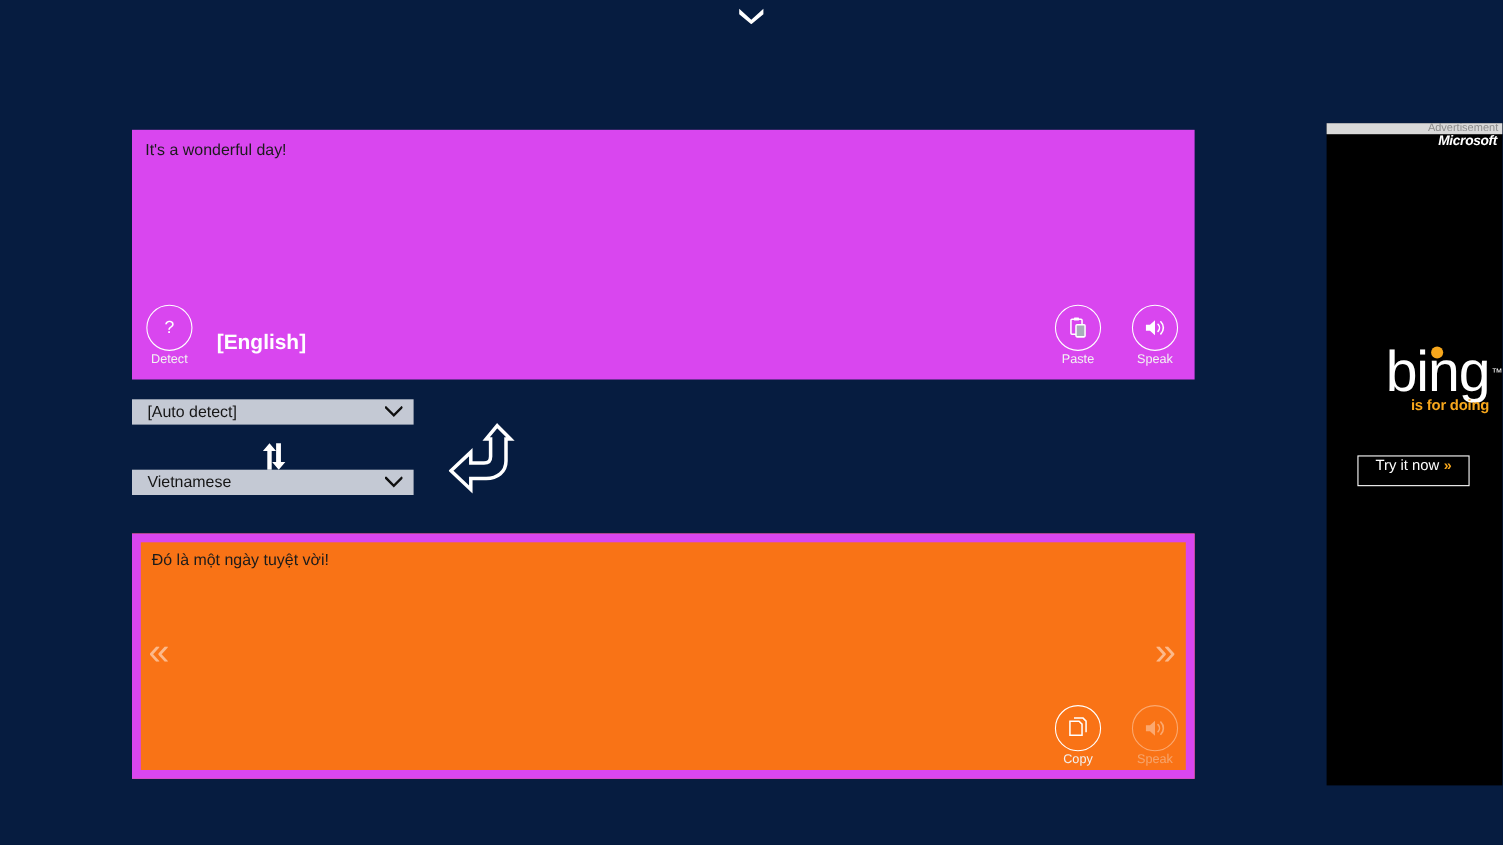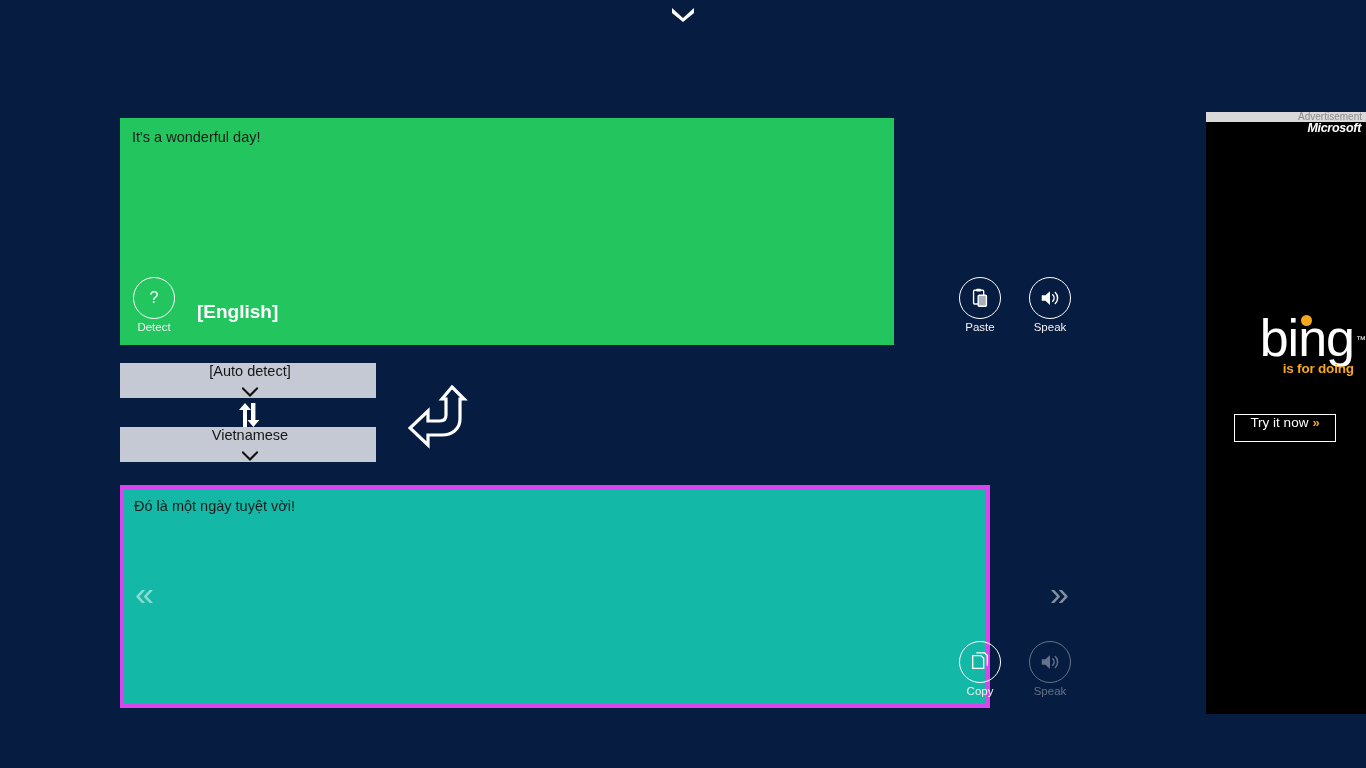--- a/index.html
+++ b/index.html
@@ -23,22 +23,22 @@
   
   .app-title {
     position: absolute; left: 119px; top: 41px;
     font-size: 37px; font-weight: 300; color: #d8dce4;
     letter-spacing: 0.2px; white-space: nowrap;
   }
 
   
   .source-panel {
     position: absolute; left: 120px; top: 118px;
-    width: 774px; height: 227px;
-    background: #22c55e;
+    width: 966px; height: 227px;
+    background: #d946ef;
   }
   .source-text {
     position: absolute; left: 12px; top: 10px; right: 12px;
     font-size: 14.5px; color: #1b1b1b; line-height: 19px;
   }
   .circle-ring {
     width: 42px; height: 42px; border-radius: 50%;
     border: 1.6px solid #ffffff;
     display: flex; align-items: center; justify-content: center;
     color: #ffffff;
@@ -53,26 +53,25 @@
   .lang-badge {
     position: absolute; left: 197px; top: 301px;
     font-size: 19px; font-weight: bold; color: #ffffff; white-space: nowrap;
   }
   .paste-btn { left: 959px; top: 277px; }
   .speak-btn-src { left: 1029px; top: 277px; }
 
   
   .select-box {
     position: absolute; left: 120px;
-    width: 256px; height: 35px;
+    width: 256px; height: 23px;
     background: #c4c9d4;
     display: flex; align-items: center;
     padding: 0 10px 0 14px;
     cursor: pointer;
-    flex-direction: column;
   }
   .select-box .sel-label {
     flex: 1; font-size: 14.5px; color: #161616;
   }
   .select-box .sel-chev { color: #101010; display: flex; align-items: center; }
   .select-src { top: 363px; }
   .select-tgt { top: 427px; }
 
   .swap-arrows {
     position: absolute; left: 234px; top: 402px;
@@ -81,23 +80,23 @@
   }
 
   .translate-arrow {
     position: absolute; left: 408px; top: 383px;
     width: 62px; height: 72px; color: #ffffff;
   }
 
   
   .target-panel {
     position: absolute; left: 120px; top: 485px;
-    width: 870px; height: 223px;
-    background: #14b8a6;
-    border: 4px solid #d946ef;
+    width: 966px; height: 223px;
+    background: #f97316;
+    border: 8px solid #d946ef;
   }
   .target-text {
     position: absolute; left: 10px; top: 8px; right: 12px;
     font-size: 14.5px; color: #1b1b1b; line-height: 19px;
   }
   .nav-prev, .nav-next {
     position: absolute; top: 576px;
     font-size: 34px; line-height: 34px; color: #ffffff;
     opacity: 0.50; cursor: pointer; user-select: none;
   }

